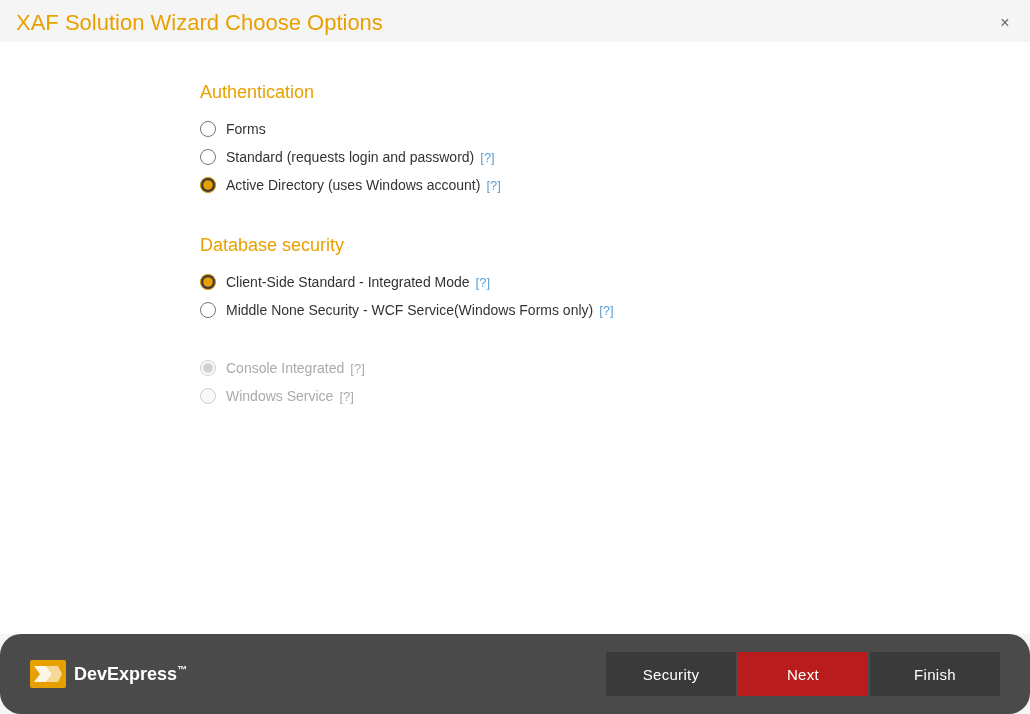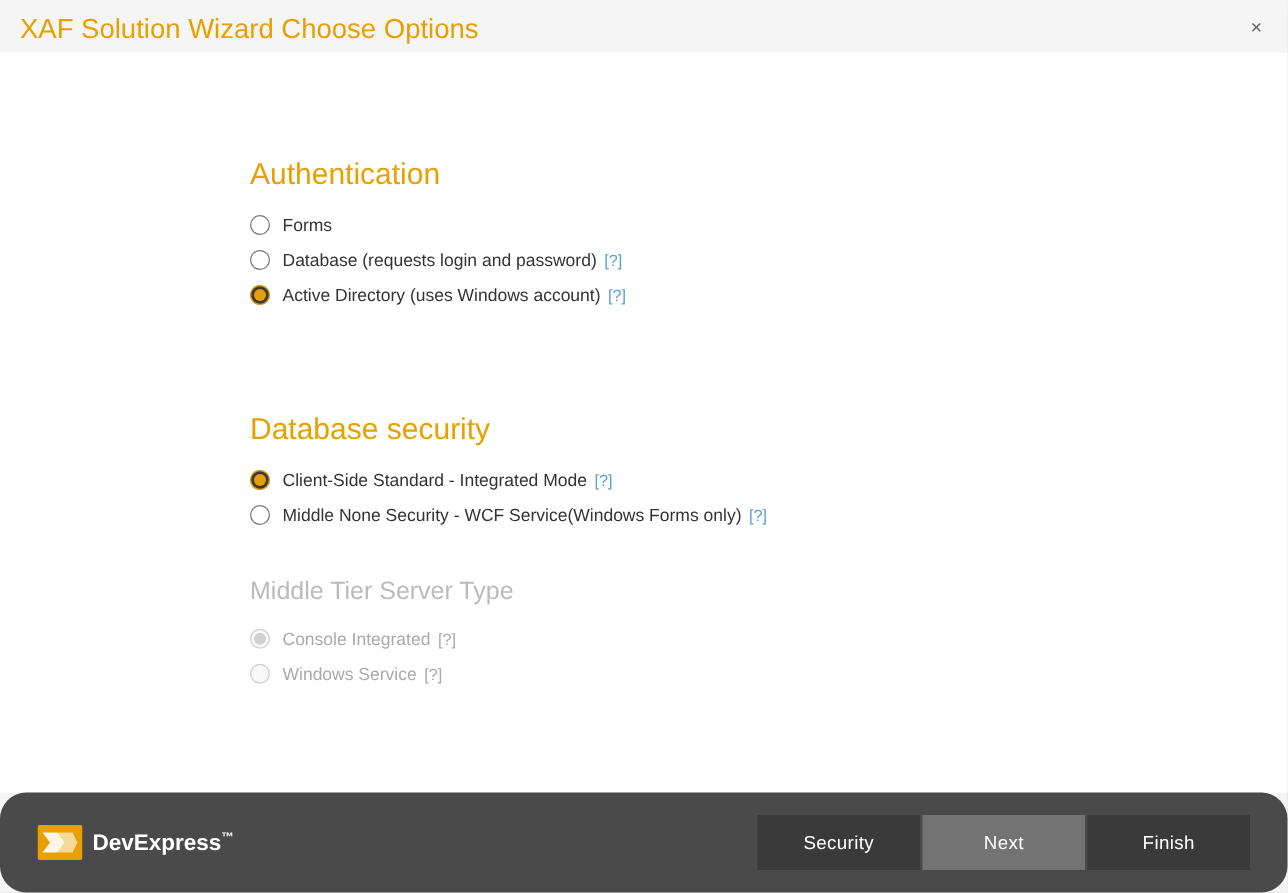--- a/index.html
+++ b/index.html
@@ -53,25 +53,24 @@
     .content-area {
       flex: 1;
       background: #ffffff;
       margin: 0 0 0 0;
       display: flex;
       flex-direction: column;
       padding: 40px 60px 30px 200px;
       overflow: auto;
     }
     .section-title {
-      font-size: 24px;
+      font-size: 18px;
       color: #e8a000;
       font-weight: 400;
       margin-bottom: 18px;
-      margin-top: 44px;
     }
     .option-group {
       margin-bottom: 30px;
     }
     .radio-row {
       display: flex;
       align-items: center;
       margin-bottom: 12px;
       font-size: 14px;
       color: #333;
@@ -131,21 +130,21 @@
       font-family: 'Segoe UI', Arial, sans-serif;
       font-weight: 400;
       letter-spacing: 0.3px;
       transition: background 0.15s;
     }
     .btn-dark {
       background: #3a3a3a;
       color: #fff;
     }
     .btn-orange {
-      background: #737373;
+      background: #b91c1c;
       color: #fff;
     }
   </style>
 </head>
 <body>
 
 <div class="window">
 
   <div class="title-bar">
     <div class="title-bar-text">
@@ -160,21 +159,21 @@
     <div class="option-group">
       <div class="section-title">Authentication</div>
 
       <div class="radio-row">
         <input type="radio" class="radio-input" name="auth" id="auth-none" style="">
         <label for="auth-none">Forms</label>
       </div>
 
       <div class="radio-row">
         <input type="radio" class="radio-input" name="auth" id="auth-standard" style="">
-        <label for="auth-standard">Database (requests login and password)</label>
+        <label for="auth-standard">Standard (requests login and password)</label>
         <a class="help-link" href="#">[?]</a>
       </div>
 
       <div class="radio-row">
         <input type="radio" class="radio-input" name="auth" id="auth-ad" checked="" style="">
         <label for="auth-ad">Active Directory (uses Windows account)</label>
         <a class="help-link" href="#">[?]</a>
       </div>
     </div>
 
@@ -188,21 +187,20 @@
       </div>
 
       <div class="radio-row">
         <input type="radio" class="radio-input" name="dbsec" id="db-middle" style="">
         <label for="db-middle">Middle None Security - WCF Service(Windows Forms only)</label>
         <a class="help-link" href="#">[?]</a>
       </div>
     </div>
 
     <div class="option-group">
-      <div class="section-title-disabled">Middle Tier Server Type</div>
 
       <div class="radio-row disabled">
         <input type="radio" class="radio-input" name="mt" id="mt-console" checked="" disabled="" style="">
         <label for="mt-console">Console Integrated</label>
         <a class="help-link" href="#" style="color:#aaa;">[?]</a>
       </div>
 
       <div class="radio-row disabled">
         <input type="radio" class="radio-input" name="mt" id="mt-windows" disabled="" style="">
         <label for="mt-windows">Windows Service</label>

